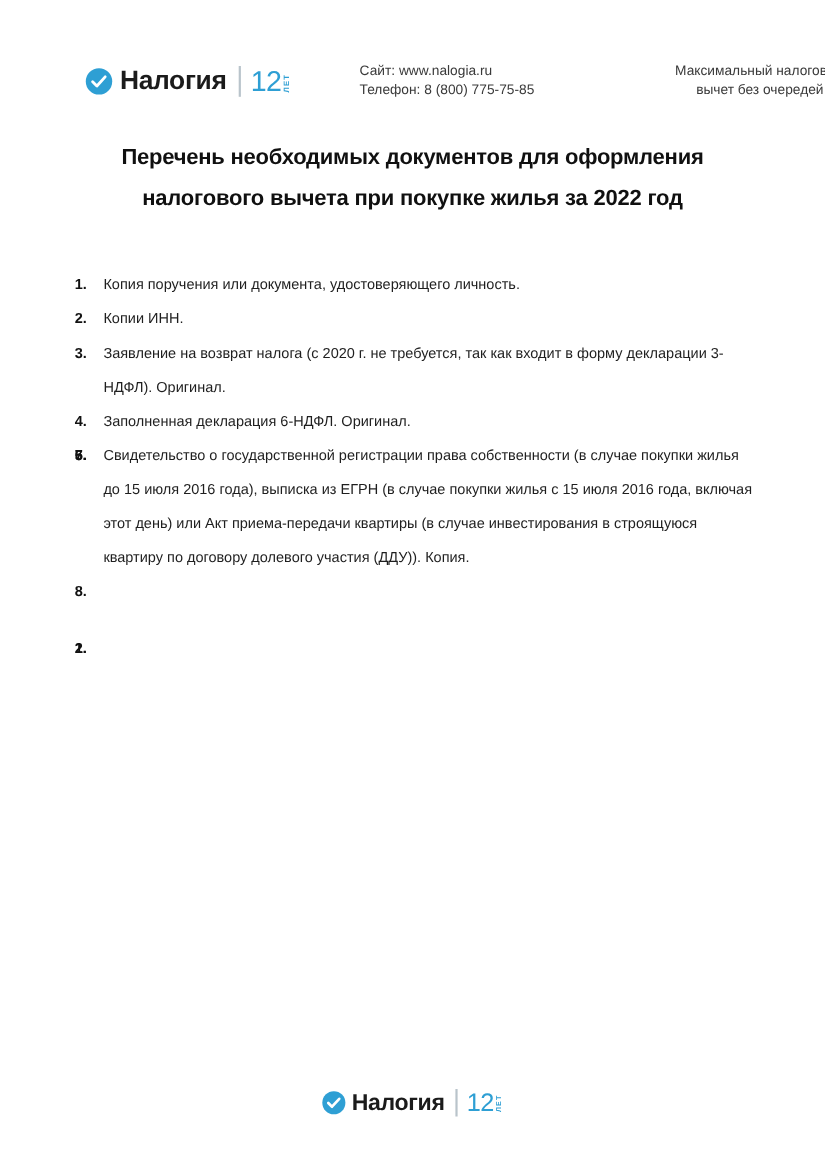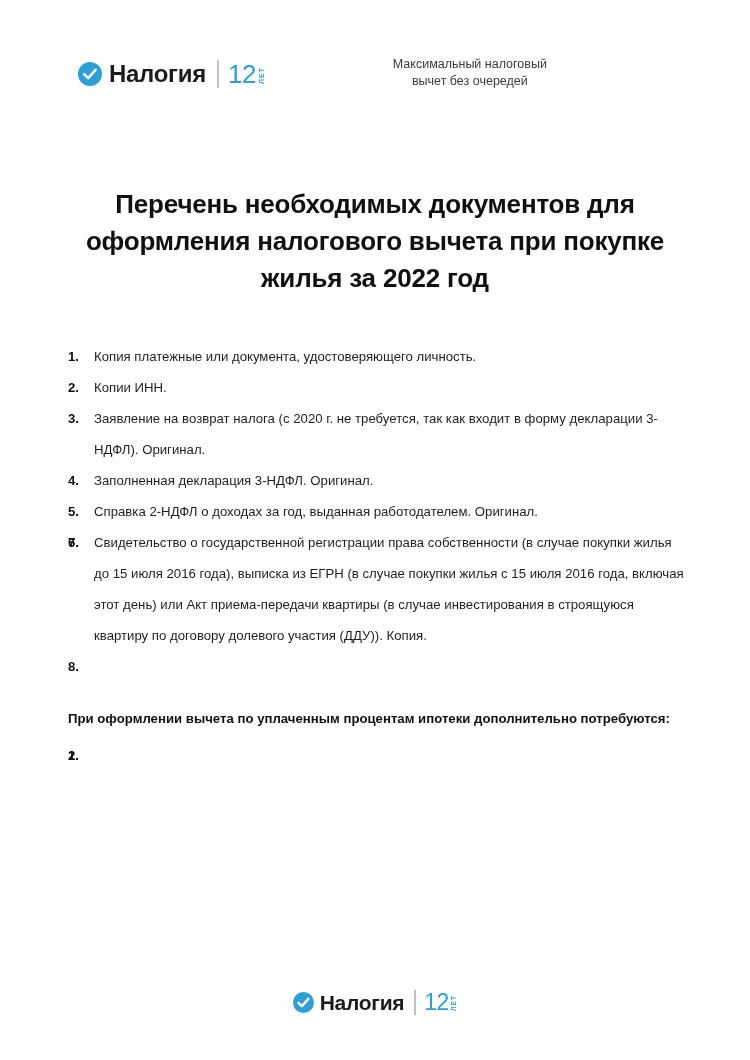--- a/index.html
+++ b/index.html
@@ -106,23 +106,23 @@
     margin-left: 105px;
     font-size: 12.5px;
     line-height: 17px;
     color: #3a3a3a;
     text-align: center;
     width: 200px;
   }
 
   
   .doc-title {
-    margin: 96px 70px 0 70px;
+    margin: 35px 70px 0 70px;
     text-align: center;
-    font-size: 26px;
+    font-size: 20px;
     font-weight: bold;
     line-height: 37px;
     letter-spacing: -0.2px;
     color: #101010;
   }
 
   
   .content {
     margin: 44px 62px 0 62px;
   }
@@ -200,68 +200,70 @@
         </svg>
       </span>
       <span class="brand-word">Налогия</span>
       <span class="brand-divider"></span>
       <span class="brand-years">
         <span class="brand-years-num">12</span>
         <span class="brand-years-word">ЛЕТ</span>
       </span>
     </div>
 
+    <div class="contact-block">
+      <div>Сайт: www.nalogia.ru</div>
+      <div>Телефон: 8 (800) 775-75-85</div>
+    </div>
 
     <div class="tagline-block">
       <div>Максимальный налоговый</div>
       <div>вычет без очередей</div>
     </div>
 
   </div>
 
   <h1 class="doc-title">Перечень необходимых документов для оформления налогового вычета при покупке жилья за 2022 год</h1>
 
   <div class="content">
 
     <ol class="doc-list">
       <li>
         <span class="num">1.</span>
-        <span>Копия платежные или документа, удостоверяющего личность.</span>
+        <span>Копия поручения или документа, удостоверяющего личность.</span>
       </li>
       <li>
         <span class="num">2.</span>
         <span>Копии ИНН.</span>
       </li>
       <li>
         <span class="num">3.</span>
         <span>Заявление на возврат налога (с 2020 г. не требуется, так как входит в форму декларации 3-НДФЛ). Оригинал.</span>
       </li>
       <li>
         <span class="num">4.</span>
-        <span>Заполненная декларация 3-НДФЛ. Оригинал.</span>
+        <span>Заполненная декларация 6-НДФЛ. Оригинал.</span>
       </li>
       <li>
         <span class="num">5.</span>
-        <span>Справка 2-НДФЛ о доходах за год, выданная работодателем. Оригинал.</span>
       </li>
       <li>
         <span class="num">6.</span>
       </li>
       <li>
         <span class="num">7.</span>
         <span>Свидетельство о государственной регистрации права собственности (в случае покупки жилья до 15 июля 2016 года), выписка из ЕГРН (в случае покупки жилья с 15 июля 2016 года, включая этот день) или Акт приема-передачи квартиры (в случае инвестирования в строящуюся квартиру по договору долевого участия (ДДУ)). Копия.</span>
       </li>
       <li>
         <span class="num">8.</span>
       </li>
     </ol>
 
     <div class="spacer-block"></div>
 
-    <div class="section-note">При оформлении вычета по уплаченным процентам ипотеки дополнительно потребуются:</div>
 
     <ol class="doc-list secondary">
       <li>
         <span class="num">1.</span>
       </li>
       <li>
         <span class="num">2.</span>
       </li>
     </ol>
 

